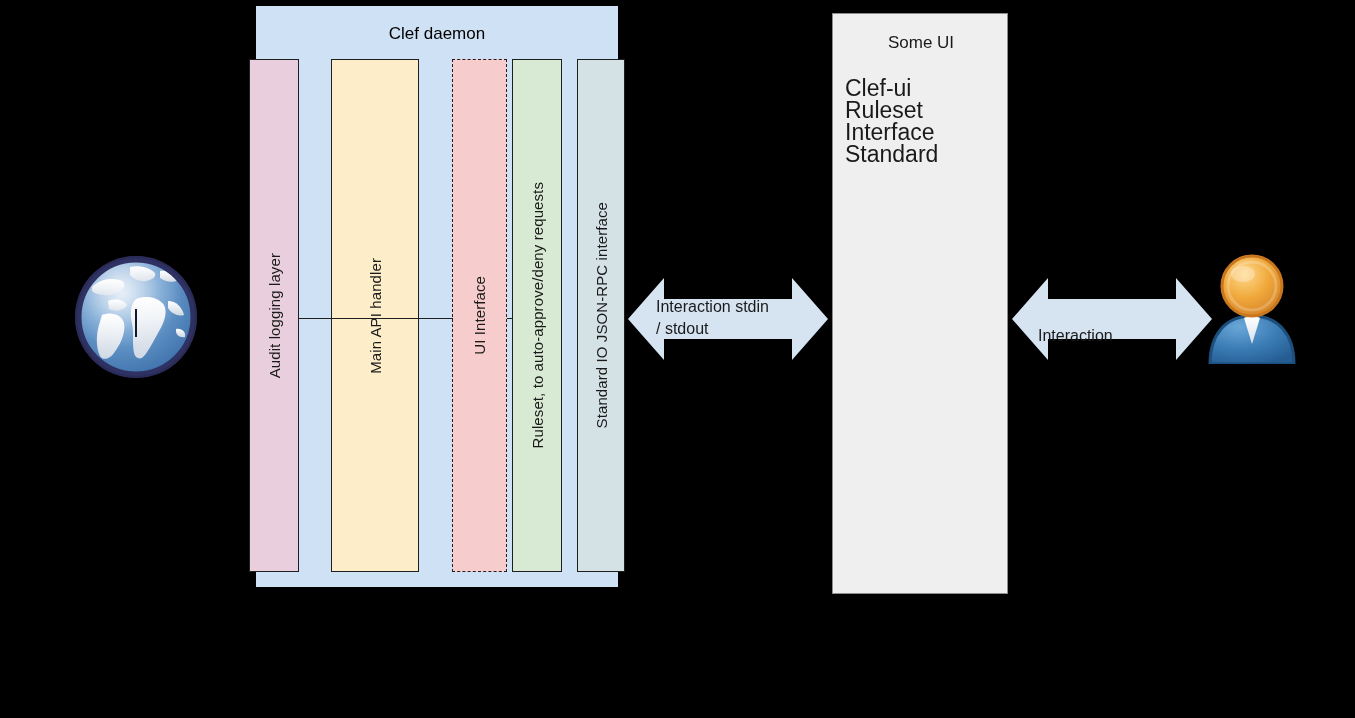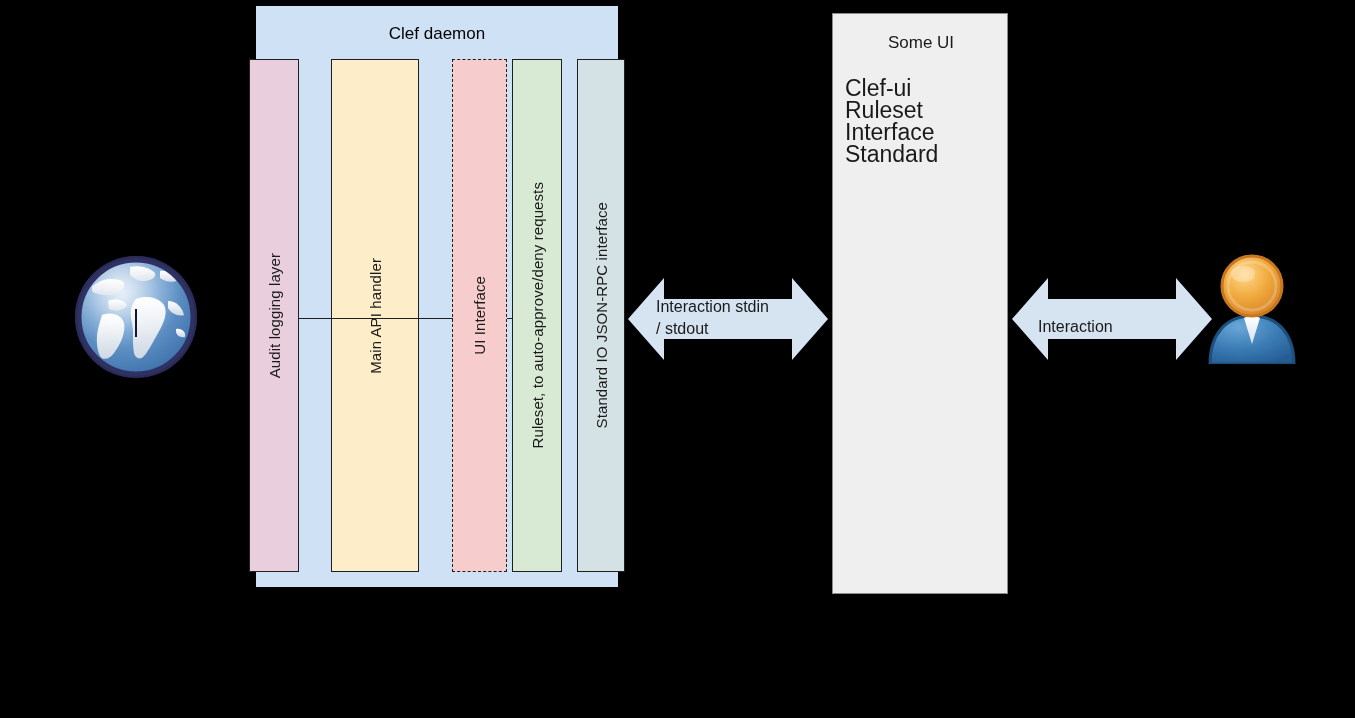--- a/index.html
+++ b/index.html
@@ -125,21 +125,21 @@
   #arrow-right { left: 1012px; width: 200px; }
 
   .arrow-label {
     position: absolute;
     font-size: 16px;
     color: #1a1a1a;
     line-height: 22px;
     white-space: pre-line;
   }
   #arrow-left-label  { left: 656px; top: 296px; }
-  #arrow-right-label { left: 1038px; top: 316px; }
+  #arrow-right-label { left: 1038px; top: 325px; }
 
   
   #globe-icon  { left: 72px; top: 253px; width: 128px; height: 128px; }
   #user-icon   { left: 1204px; top: 252px; width: 96px; height: 112px; }
   .icon svg { display: block; }
 </style>
 </head>
 <body>
 
 <div id="canvas">

